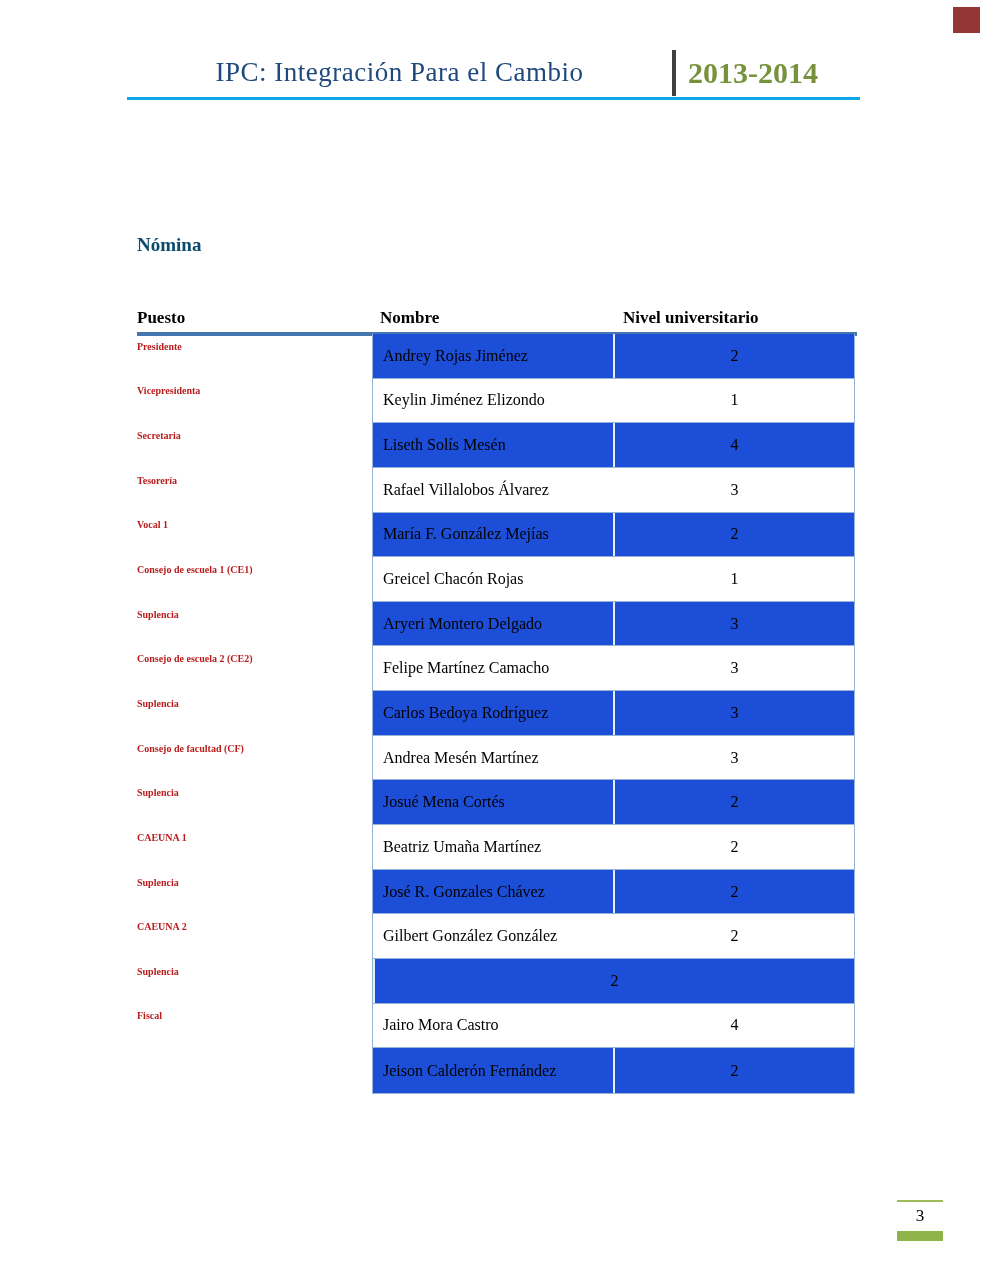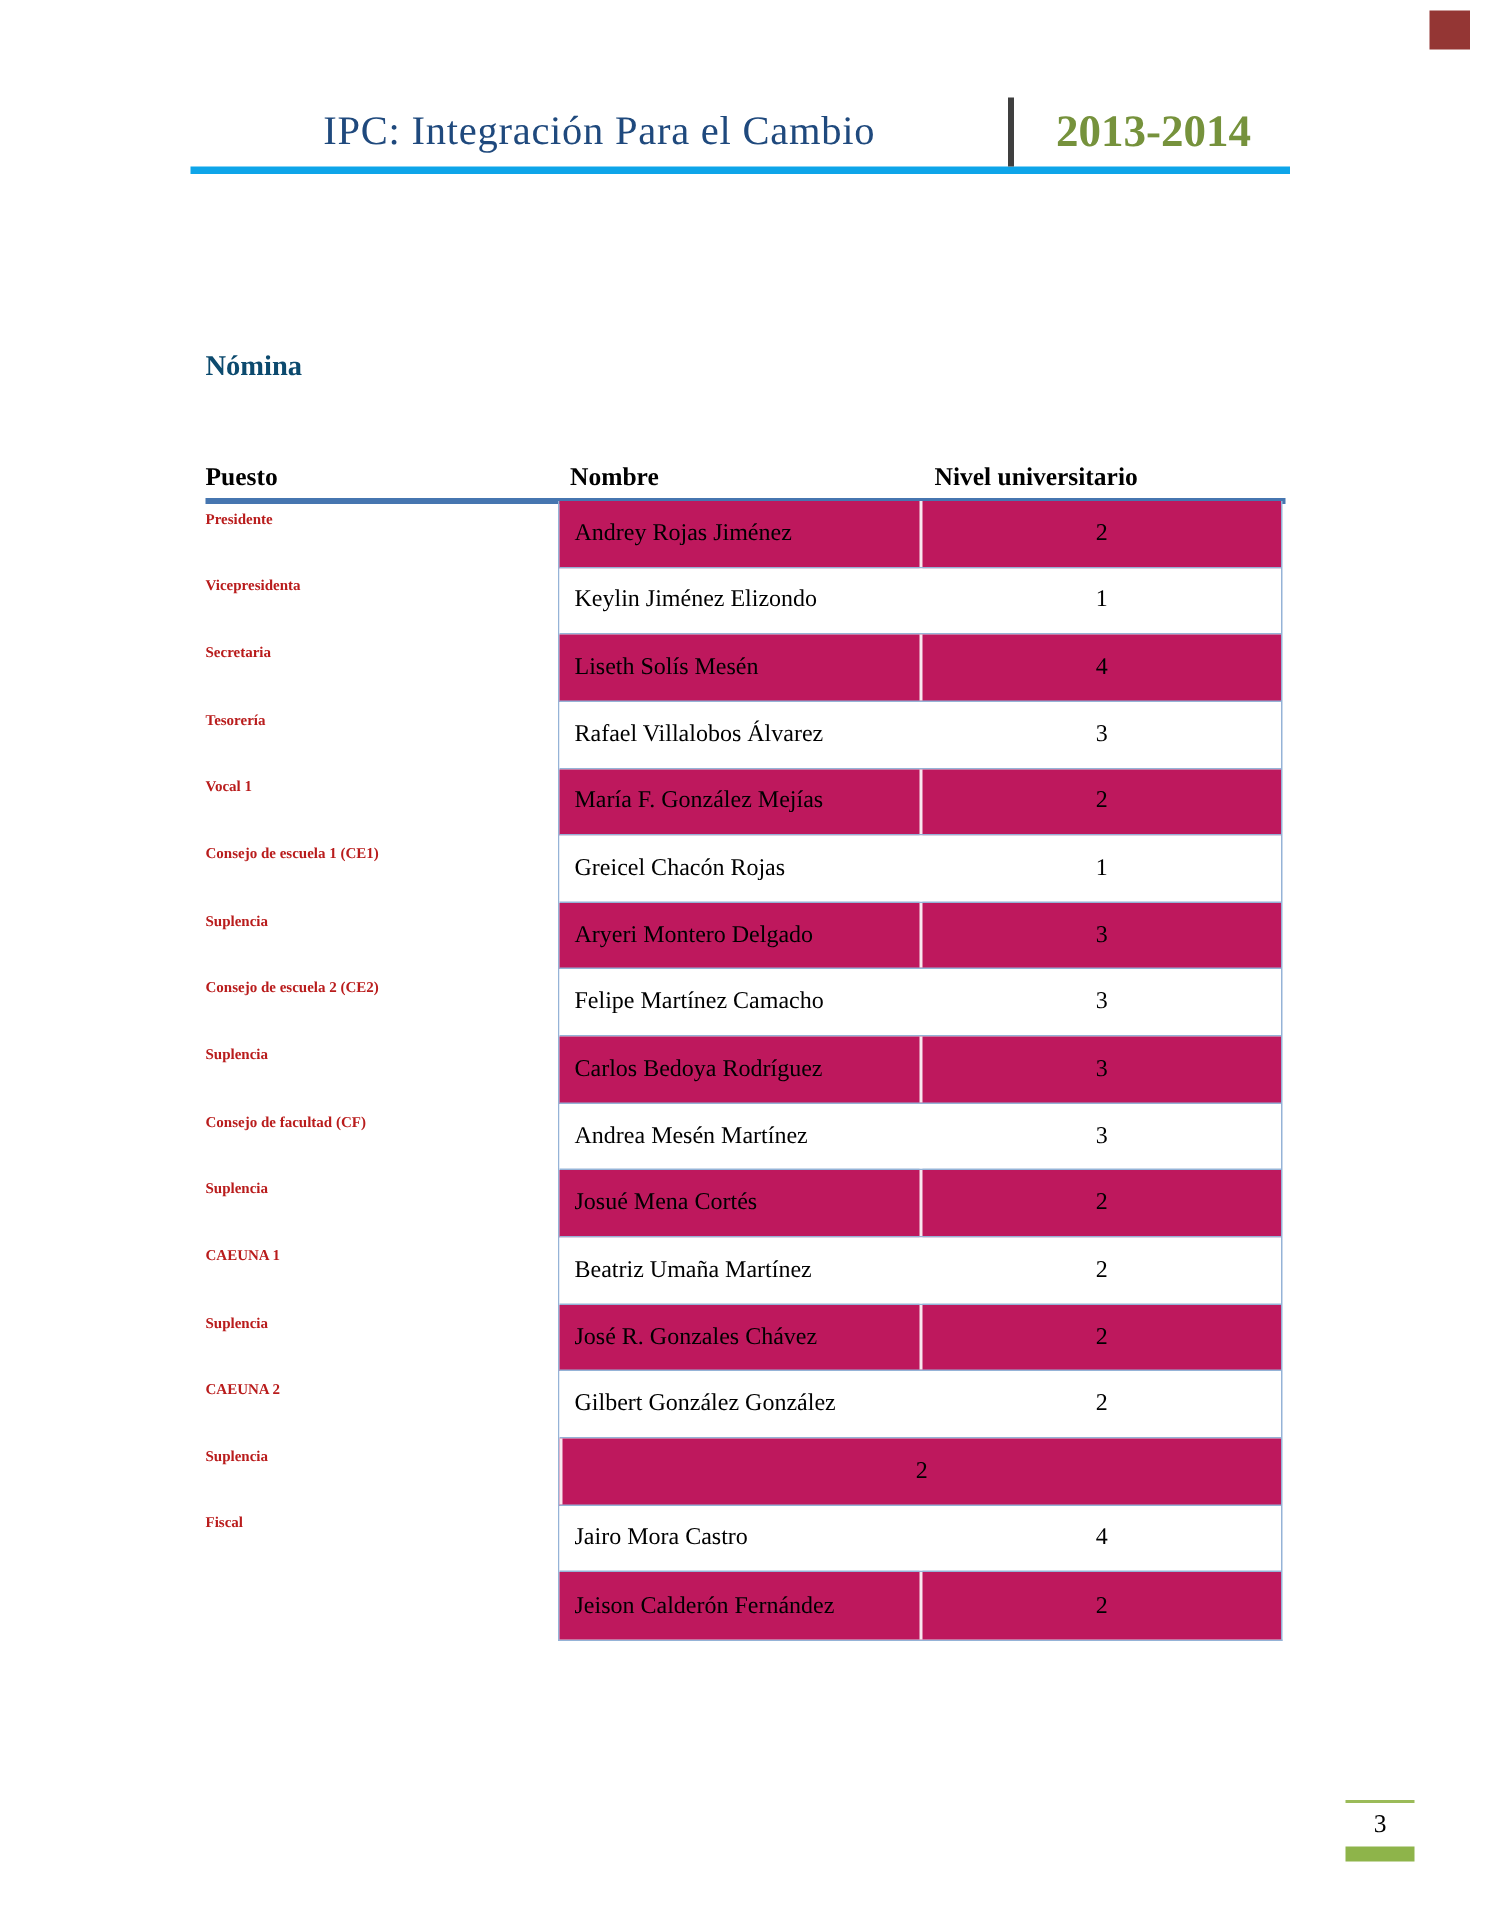--- a/index.html
+++ b/index.html
@@ -14,38 +14,38 @@
 
   
   .corner-square {
     position: absolute; left: 953px; top: 7px;
     width: 27px; height: 26px;
     background: #943634;
   }
 
   
   .doc-header {
-    position: absolute; left: 127px; top: 64px;
+    position: absolute; left: 127px; top: 48px;
     width: 733px; height: 52px;
     display: flex; align-items: center;
-    border-bottom: 5px solid #0ea5e9;
+    border-bottom: 3px solid #0ea5e9;
   }
   .doc-header .title {
     flex: 0 0 545px;
     text-align: center;
     font-size: 27px;
     color: #1F497D;
     letter-spacing: 0.5px;
   }
   .doc-header .divider {
     width: 4px; height: 46px;
     background: #3f3f3f;
   }
   .doc-header .year {
-    padding-left: 28px;
+    padding-left: 12px;
     font-size: 30px;
     font-weight: bold;
     color: #76923C;
   }
 
   
   .section-heading {
     position: absolute; left: 137px; top: 234px;
     font-size: 19px; font-weight: bold;
     color: #0c4a6e;
@@ -86,21 +86,21 @@
     border-right: 1px solid #95B3D7;
     border-bottom: 1px solid #95B3D7;
   }
   .roster-row {
     display: flex;
     height: 44.65px;
     border-bottom: 1px solid #95B3D7;
     background: #ffffff;
   }
   .roster-row:last-child { border-bottom: none; }
-  .roster-row.shaded { background: #be185d; }
+  .roster-row.shaded { background: #1d4ed8; }
   .cell-name {
     flex: 0 0 240px;
     display: flex; align-items: center;
     padding-left: 10px;
     font-size: 16px;
     white-space: nowrap;
   }
   .cell-level {
     flex: 1;
     display: flex; align-items: center; justify-content: center;

